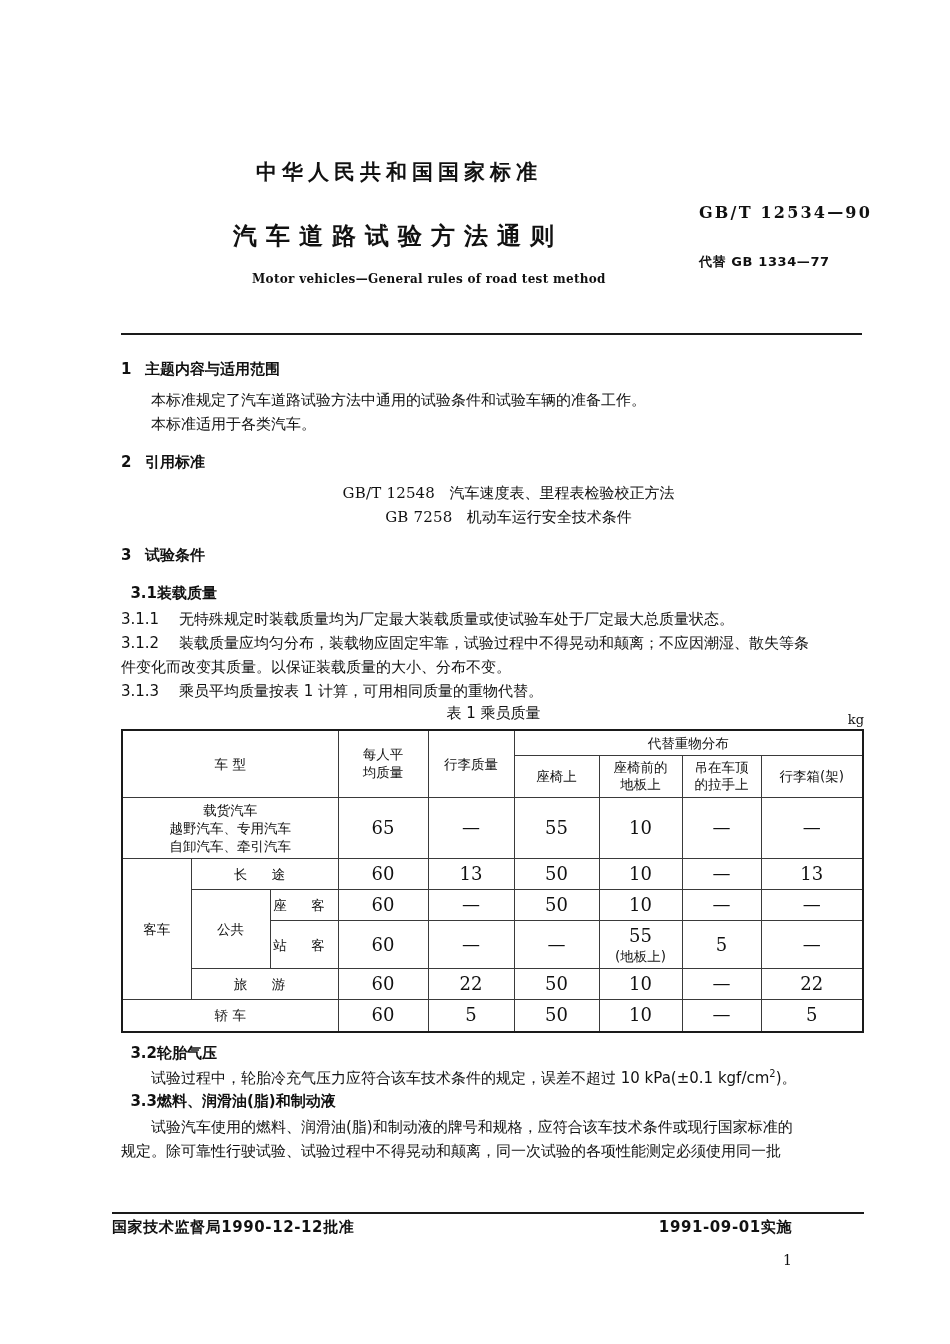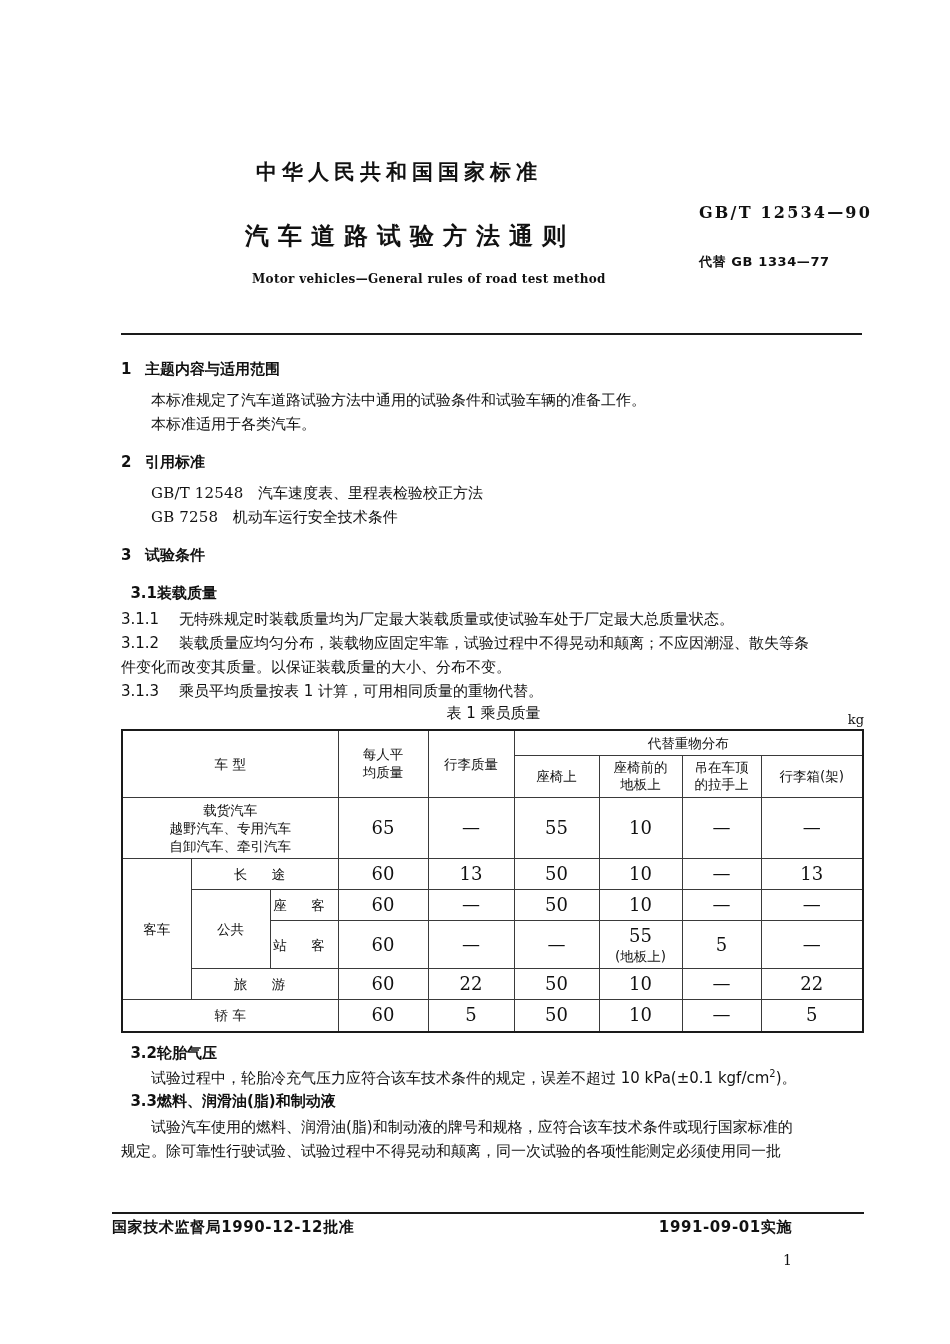--- a/index.html
+++ b/index.html
@@ -41,21 +41,20 @@
     white-space: nowrap;
   }
   .doc-title {
     position: absolute;
     left: 112px;
     top: 70px;
     font-size: 24px;
     font-weight: bold;
     letter-spacing: 9px;
     white-space: nowrap;
-    margin-left: 12px;
   }
   .doc-title-en {
     position: absolute;
     left: 131px;
     top: 122px;
     font-size: 12px;
     font-weight: bold;
     font-family: "DejaVu Serif", "Liberation Serif", serif;
     letter-spacing: 0.3px;
     white-space: nowrap;
@@ -137,20 +136,21 @@
   }
   .clause .cn {
     display: inline-block;
     min-width: 58px;
   }
   .ref-line {
     font-size: 15px;
     line-height: 1.6;
     margin: 0;
     padding-left: 30px;
+    text-align: center;
   }
   .ref-line .code {
     font-family: "DejaVu Serif", "Liberation Serif", serif;
     letter-spacing: 0.2px;
   }
   .gap-s { height: 9px; }
   .gap-m { height: 15px; }
 
   
   .tbl-cap {

